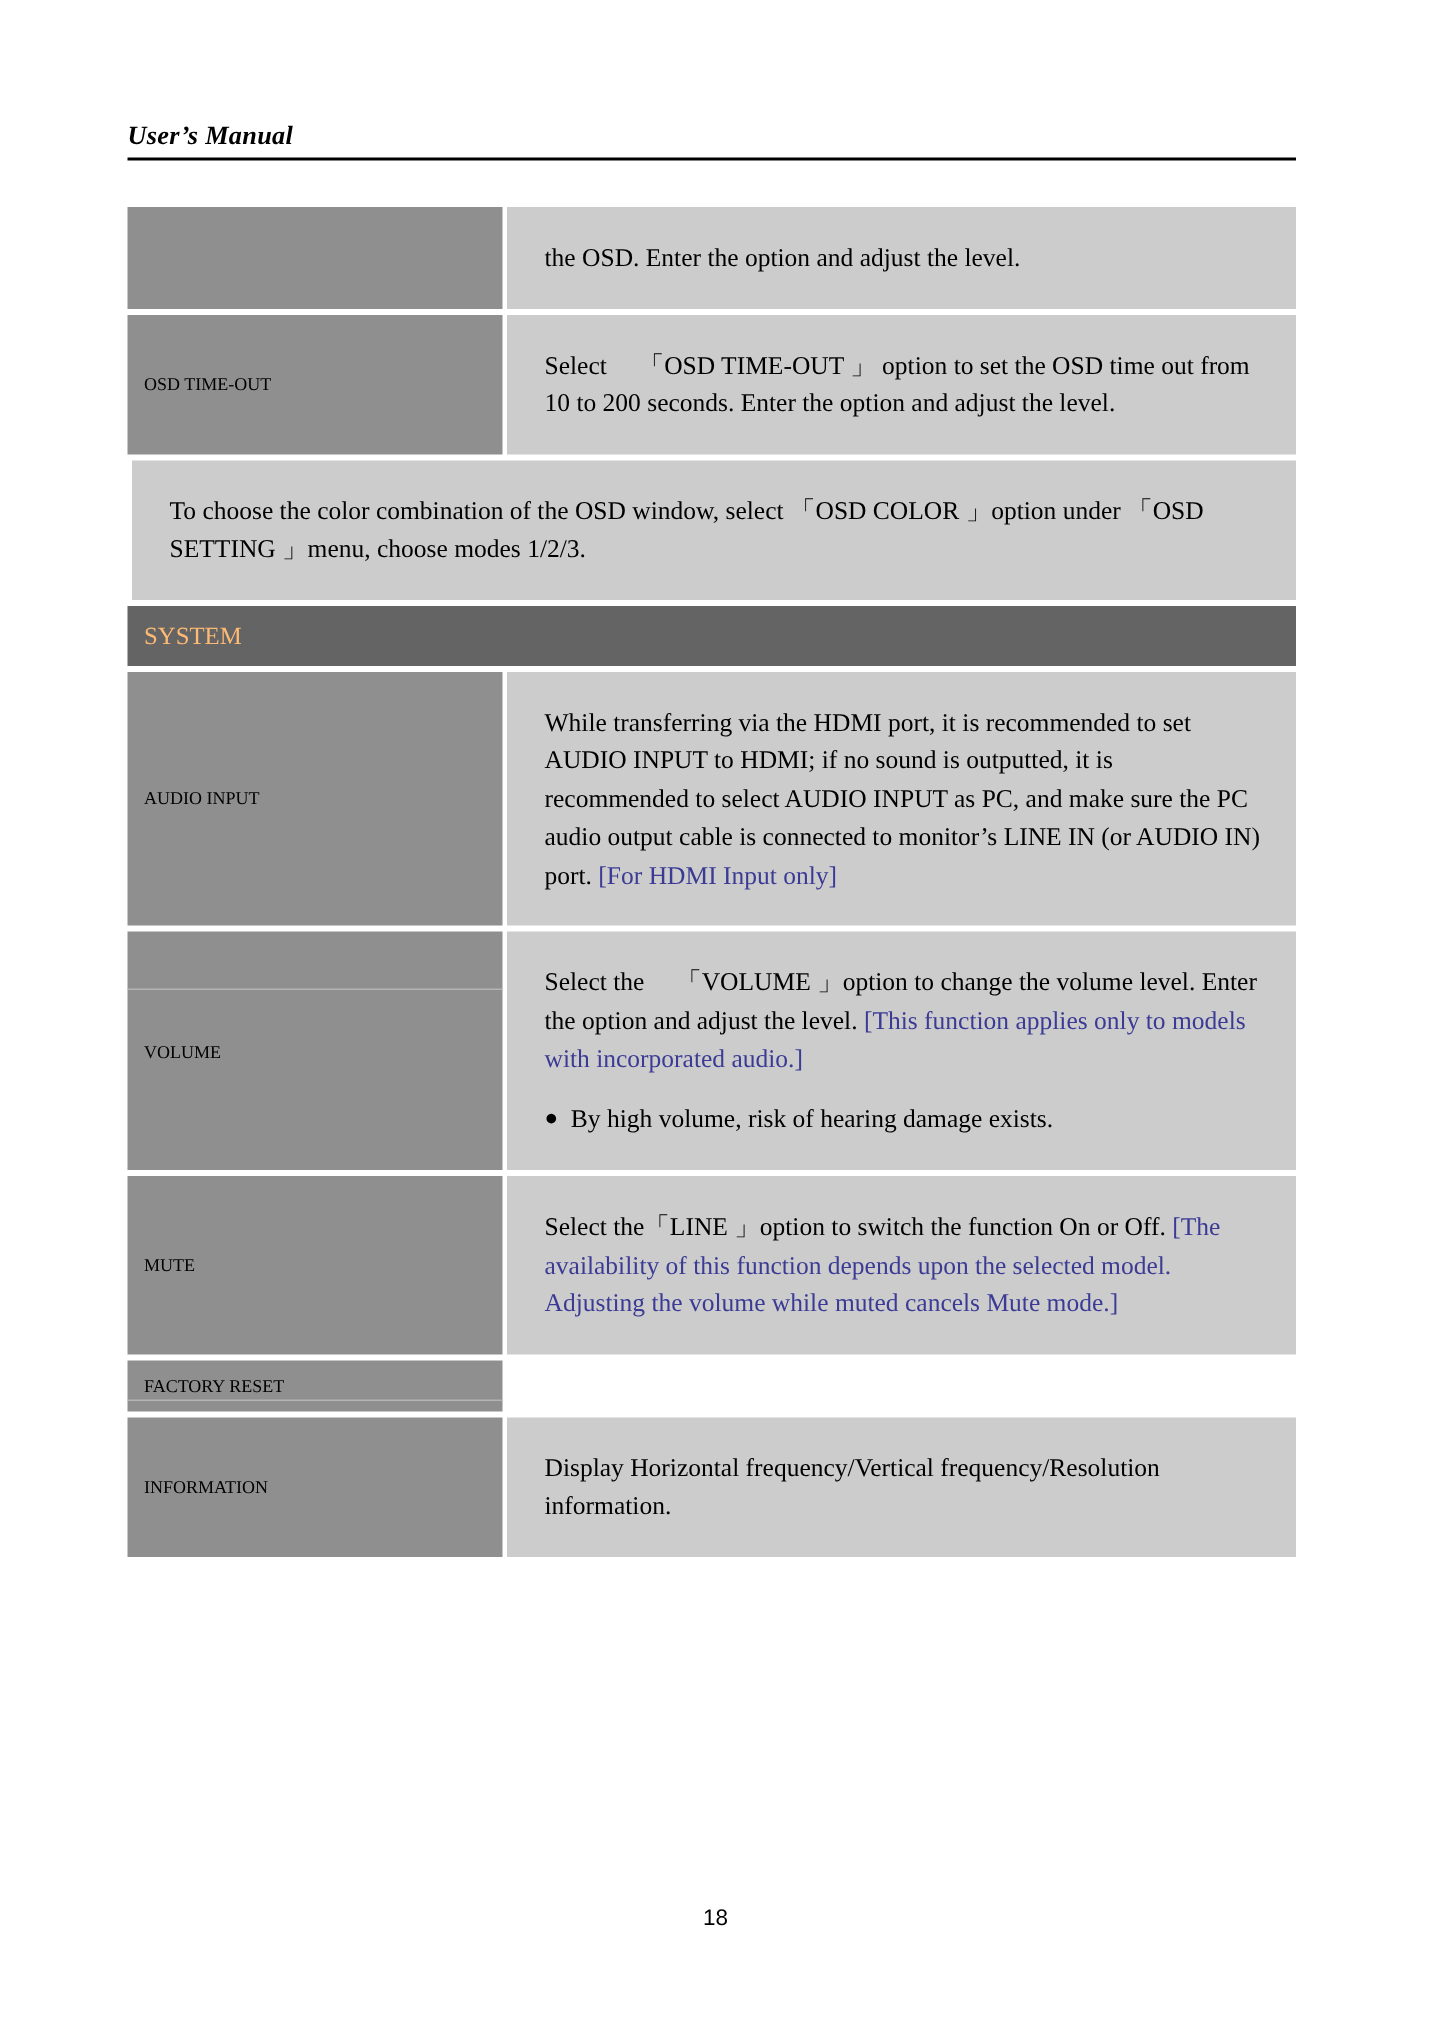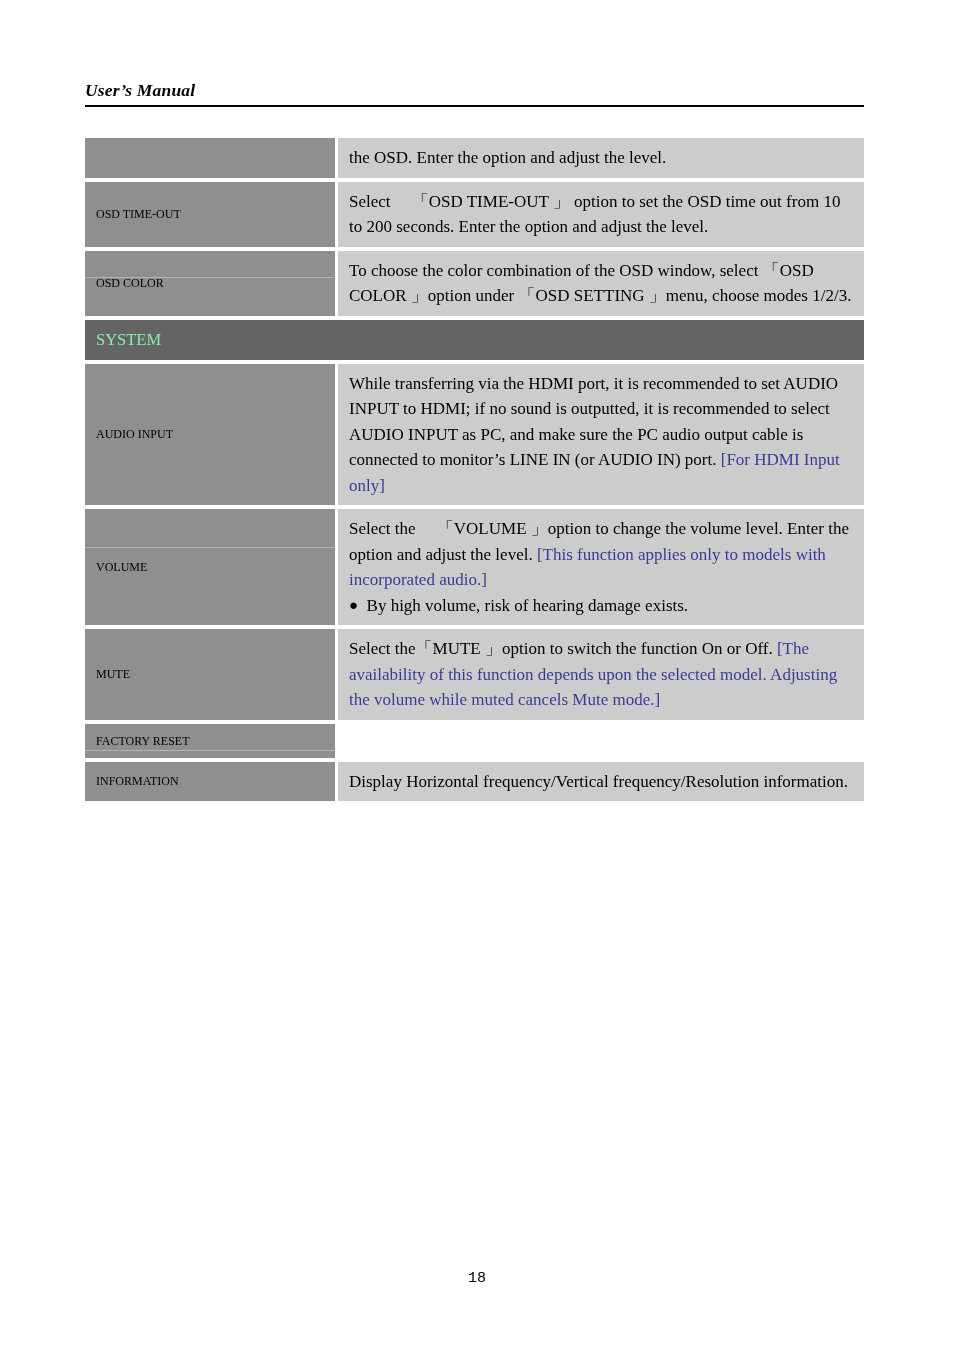--- a/index.html
+++ b/index.html
@@ -102,53 +102,53 @@
   .cell-desc {
     flex: 1 1 auto;
     background: #cccccc;
     color: #000;
     font-size: 17px;
     line-height: 25.5px;
     padding: 7px 10px 7px 11px;
     box-sizing: border-box;
   }
   .cell-desc p {
-    margin: 0;
+    margin: 14px;
   }
 
   .blue { color: #3b3b96; }
 
   .bullet-line {
     white-space: nowrap;
   }
   .bullet {
     font-size: 15px;
     line-height: 25.5px;
     vertical-align: 1px;
   }
 
   .section-row {
     background: #646464;
-    color: #86efac;
+    color: #fdba74;
     font-size: 16.5px;
     line-height: 22px;
     padding: 9px 0 9px 11px;
     box-sizing: border-box;
     width: 779px;
     margin-bottom: 4px;
   }
 
   
   .footer-pagenum {
     position: absolute;
     left: 0;
     top: 1270px;
     width: 954px;
     text-align: center;
-    font-family: Liberation Mono, monospace;
+    font-family: Liberation Sans, sans-serif;
     font-size: 15px;
     color: #000;
   }
 </style>
 </head>
 <body>
 
 <div class="page">
 
   <div class="header">
@@ -168,21 +168,20 @@
 
     <div class="row">
       <div class="cell-label">OSD TIME-OUT</div>
       <div class="gap"></div>
       <div class="cell-desc">
         <p><span>Select 　「OSD TIME-OUT 」 option to set the OSD time out from 10 to 200 seconds. Enter the option and adjust the level.</span></p>
       </div>
     </div>
 
     <div class="row">
-      <div class="cell-label seam">OSD COLOR</div>
       <div class="gap"></div>
       <div class="cell-desc">
         <p><span>To choose the color combination of the OSD window, select 「OSD COLOR 」option under 「OSD SETTING 」menu, choose modes 1/2/3.</span></p>
       </div>
     </div>
 
     <div class="section-row">SYSTEM</div>
 
     <div class="row">
       <div class="cell-label">AUDIO INPUT</div>
@@ -198,21 +197,21 @@
       <div class="cell-desc">
         <p><span>Select the 　「VOLUME 」option to change the volume level. Enter the option and adjust the level. </span><span class="blue">[This function applies only to models with incorporated audio.]</span></p>
         <p class="bullet-line"><span class="bullet">●</span>&nbsp;&nbsp;<span>By high volume, risk of hearing damage exists.</span></p>
       </div>
     </div>
 
     <div class="row">
       <div class="cell-label">MUTE</div>
       <div class="gap"></div>
       <div class="cell-desc">
-        <p><span>Select the「MUTE 」option to switch the function On or Off. </span><span class="blue">[The availability of this function depends upon the selected model. Adjusting the volume while muted cancels Mute mode.]</span></p>
+        <p><span>Select the「LINE 」option to switch the function On or Off. </span><span class="blue">[The availability of this function depends upon the selected model. Adjusting the volume while muted cancels Mute mode.]</span></p>
       </div>
     </div>
 
 
     <div class="row">
       <div class="cell-label seam">FACTORY RESET</div>
       <div class="gap"></div>
     </div>
 
     <div class="row">

